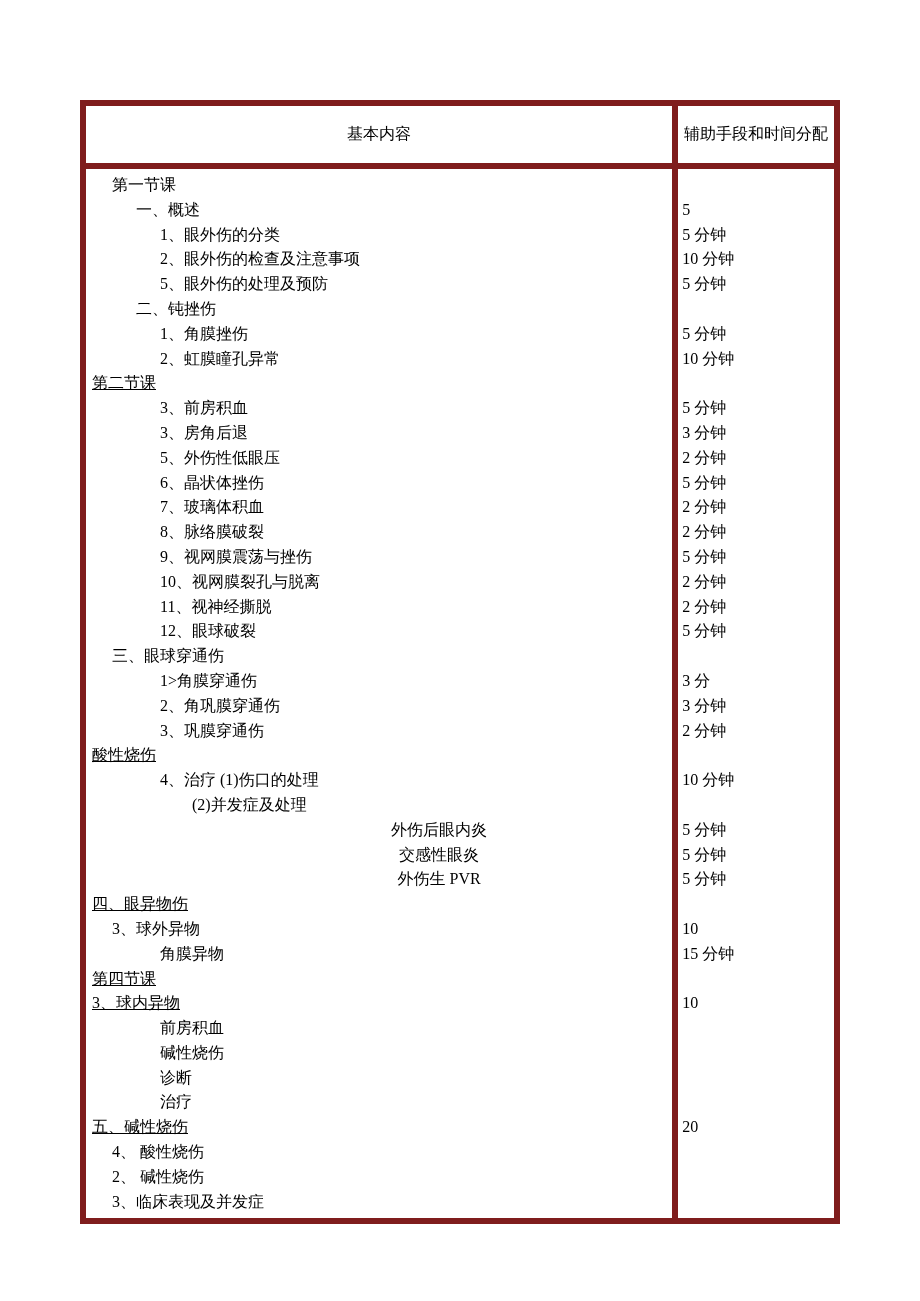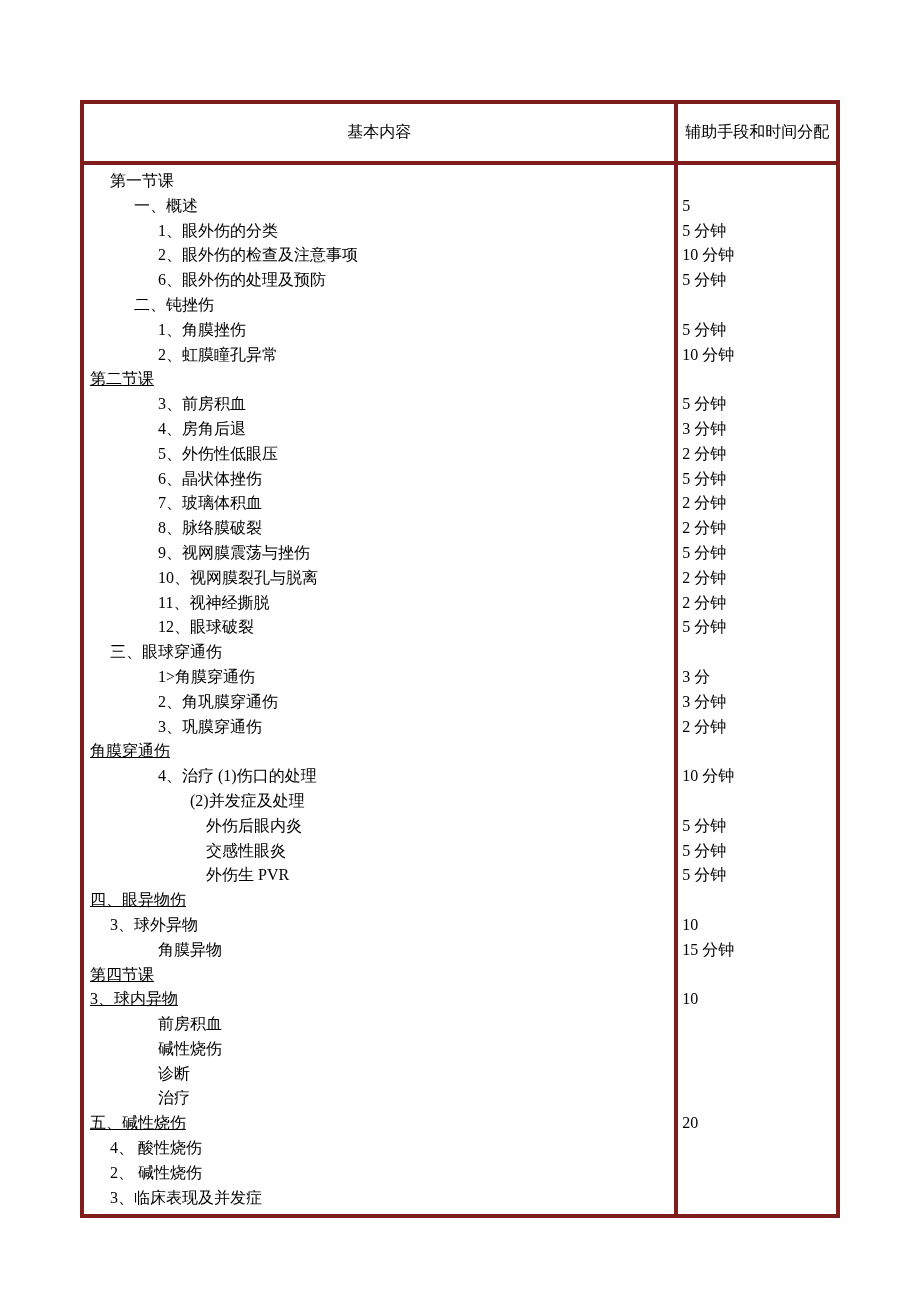--- a/index.html
+++ b/index.html
@@ -14,21 +14,21 @@
     width: 920px;
     min-height: 1301px;
     box-sizing: border-box;
     padding: 100px 80px 60px 80px;
   }
   table {
     border-collapse: collapse;
     width: 100%;
   }
   td, th {
-    border: 4px solid #7f1d1d;
+    border: 6px solid #7f1d1d;
     vertical-align: top;
     font-weight: normal;
   }
   th {
     text-align: center;
     padding: 18px 4px;
     font-size: 16px;
   }
   td {
     padding: 4px 2px 4px 2px;
@@ -45,21 +45,21 @@
     line-height: 1.55;
   }
   .row .l {
     white-space: pre;
   }
   .indent0 { padding-left: 4px; text-decoration: underline; }
   .indent1 { padding-left: 24px; }
   .indent2 { padding-left: 48px; }
   .indent3 { padding-left: 72px; }
   .indent4 { padding-left: 96px; }
-  .indent5 { padding-left: 120px; }
+  .indent5 { padding-left: 120px; justify-content: center; }
   .time-row {
     line-height: 1.55;
     padding-left: 2px;
   }
 </style>
 </head>
 <body>
 
 <div class="page">
   <table>
@@ -78,39 +78,39 @@
             <div class="row indent2">
               <span class="l">一、概述</span>
             </div>
             <div class="row indent3">
               <span class="l">1、眼外伤的分类</span>
             </div>
             <div class="row indent3">
               <span class="l">2、眼外伤的检查及注意事项</span>
             </div>
             <div class="row indent3">
-              <span class="l">6、眼外伤的处理及预防</span>
+              <span class="l">5、眼外伤的处理及预防</span>
             </div>
             <div class="row indent2">
               <span class="l">二、钝挫伤</span>
             </div>
             <div class="row indent3">
               <span class="l">1、角膜挫伤</span>
             </div>
             <div class="row indent3">
               <span class="l">2、虹膜瞳孔异常</span>
             </div>
             <div class="row indent0">
               <span class="l">第二节课</span>
             </div>
             <div class="row indent3">
               <span class="l">3、前房积血</span>
             </div>
             <div class="row indent3">
-              <span class="l">4、房角后退</span>
+              <span class="l">3、房角后退</span>
             </div>
             <div class="row indent3">
               <span class="l">5、外伤性低眼压</span>
             </div>
             <div class="row indent3">
               <span class="l">6、晶状体挫伤</span>
             </div>
             <div class="row indent3">
               <span class="l">7、玻璃体积血</span>
             </div>
@@ -135,21 +135,21 @@
             <div class="row indent3">
               <span class="l">1&gt;角膜穿通伤</span>
             </div>
             <div class="row indent3">
               <span class="l">2、角巩膜穿通伤</span>
             </div>
             <div class="row indent3">
               <span class="l">3、巩膜穿通伤</span>
             </div>
             <div class="row indent0">
-              <span class="l">角膜穿通伤</span>
+              <span class="l">酸性烧伤</span>
             </div>
             <div class="row indent3">
               <span class="l">4、治疗 (1)伤口的处理</span>
             </div>
             <div class="row indent4">
               <span class="l">  (2)并发症及处理</span>
             </div>
             <div class="row indent5">
               <span class="l">外伤后眼内炎</span>
             </div>

